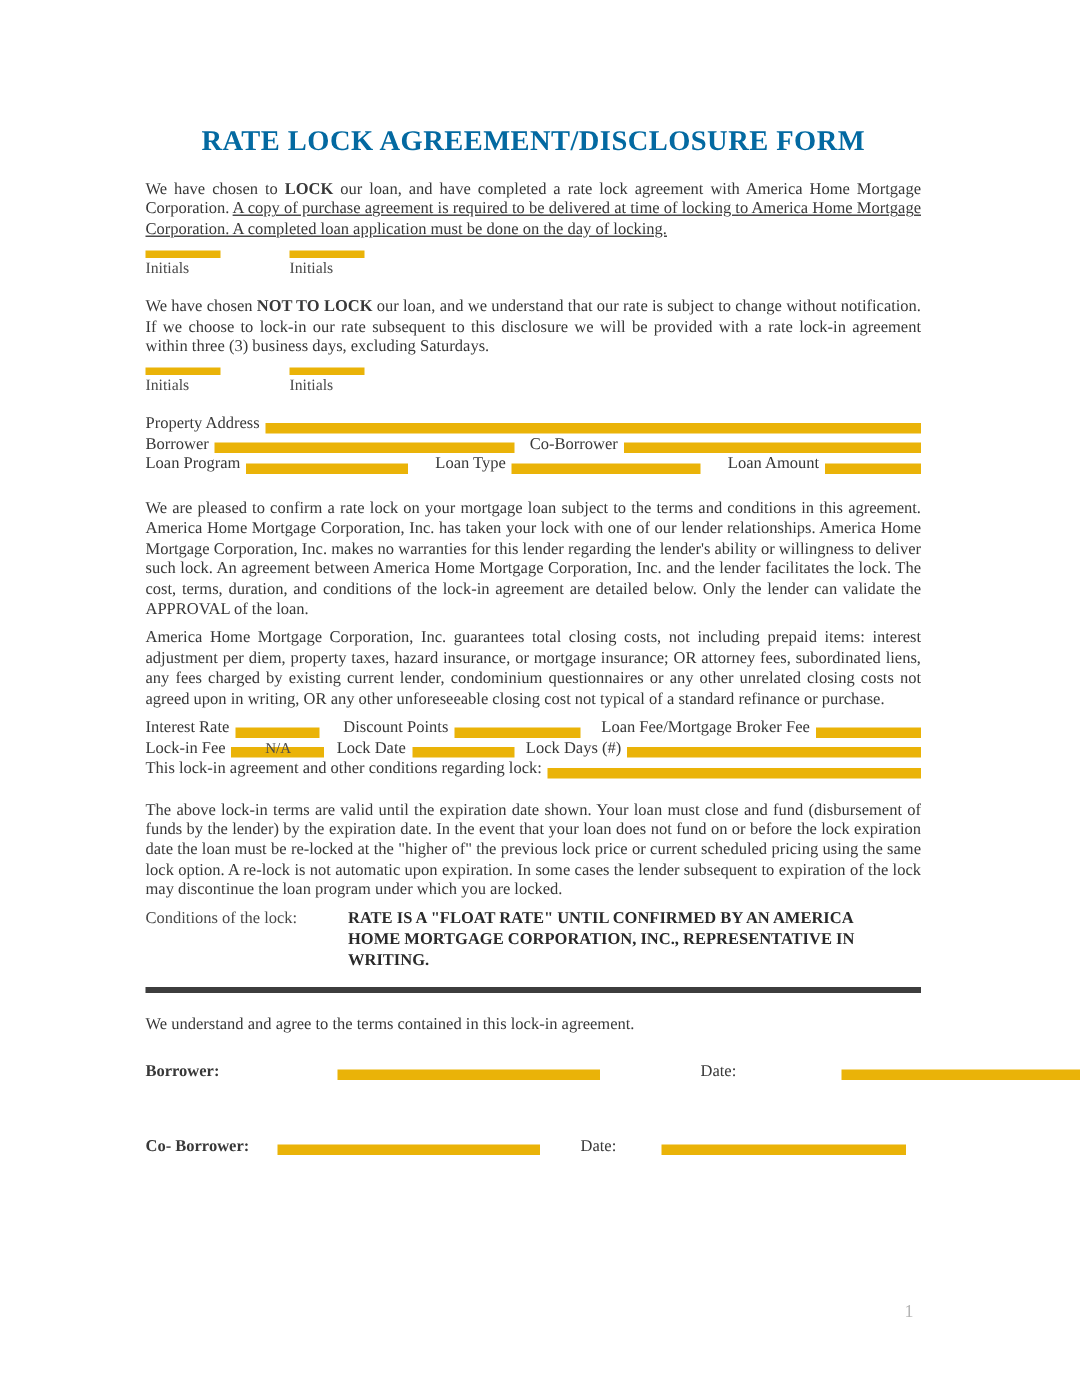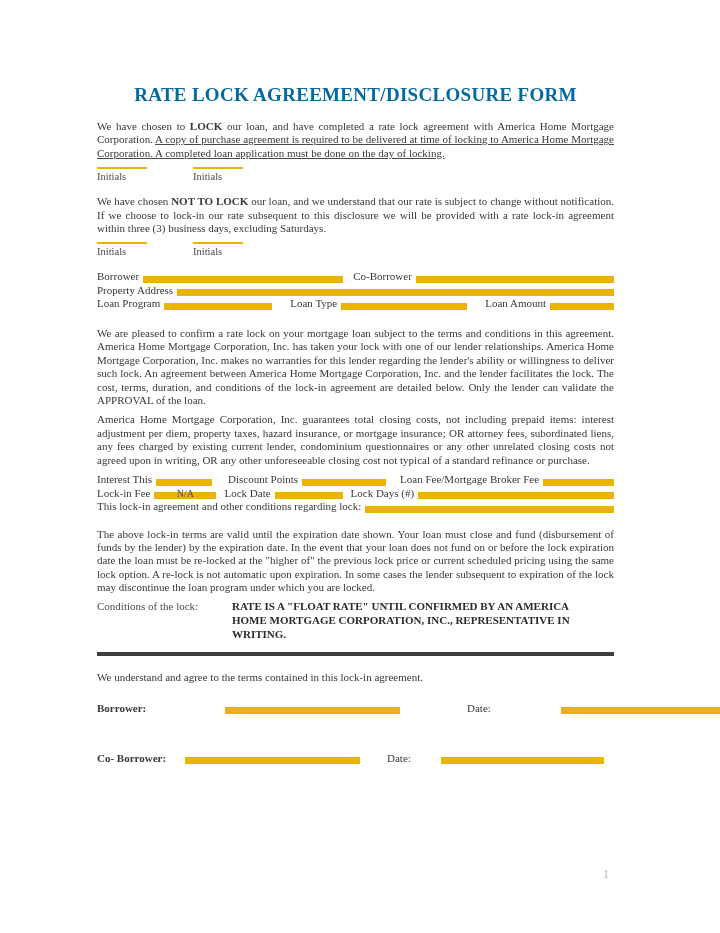--- a/index.html
+++ b/index.html
@@ -35,21 +35,21 @@
   .b { font-weight: bold; }
   .u { text-decoration: underline; text-decoration-color: #4a4a4a; }
 
   .initials-row {
     display: flex;
     gap: 46px;
     margin: 7px 0 13px 0;
   }
   .initials-col {
     width: 50px;
-    border-top: 2px solid #eab308;
+    border-top: 5px solid #eab308;
     padding-top: 2px;
     font-size: 10.5px;
     color: #4a4a4a;
   }
 
   .field-row {
     display: flex;
     align-items: flex-end;
     font-size: 11px;
     line-height: 12.5px;
@@ -142,28 +142,28 @@
   </div>
 
   <p class="para"><span>We have chosen </span><span class="b">NOT TO LOCK</span><span> our loan, and we understand that our rate is subject to change without notification.  If we choose to lock-in our rate subsequent to this disclosure we will be provided with a rate lock-in agreement within three (3) business days, excluding Saturdays.</span></p>
 
   <div class="initials-row">
     <div class="initials-col"><span>Initials</span></div>
     <div class="initials-col"><span>Initials</span></div>
   </div>
 
   <div class="field-row">
+    <span class="lbl">Property Address</span>
+    <span class="blank grow"></span>
+  </div>
+
+  <div class="field-row">
     <span class="lbl">Borrower</span>
     <span class="blank" style="width:200px;"></span>
     <span class="lbl" style="margin-left:10px;">Co-Borrower</span>
-    <span class="blank grow"></span>
-  </div>
-
-  <div class="field-row">
-    <span class="lbl">Property Address</span>
     <span class="blank grow"></span>
   </div>
 
   <div class="field-row">
     <span class="lbl">Loan Program</span>
     <span class="blank" style="width:108px;"></span>
     <span class="lbl" style="margin-left:18px;">Loan Type</span>
     <span class="blank" style="width:126px;"></span>
     <span class="lbl" style="margin-left:18px;">Loan Amount</span>
     <span class="blank grow"></span>
@@ -173,21 +173,21 @@
 
   <p class="para">We are pleased to confirm a rate lock on your mortgage loan subject to the terms and conditions in this agreement.  America Home Mortgage Corporation, Inc. has taken your lock with one of our lender relationships.  America Home Mortgage Corporation, Inc. makes no warranties for this lender regarding the lender's ability or willingness to deliver such lock.  An agreement between America Home Mortgage Corporation, Inc. and the lender facilitates the lock.  The cost, terms, duration, and conditions of the lock-in agreement are detailed below.  Only the lender can validate the APPROVAL of the loan.</p>
 
   <div class="gap-sm"></div>
 
   <p class="para">America Home Mortgage Corporation, Inc. guarantees total closing costs, not including prepaid items: interest adjustment per diem, property taxes, hazard insurance, or mortgage insurance; OR attorney fees, subordinated liens, any fees charged by existing current lender, condominium questionnaires or any other unrelated closing costs not agreed upon in writing, OR any other unforeseeable closing cost not typical of a standard refinance or purchase.</p>
 
   <div class="gap-sm"></div>
 
   <div class="field-row">
-    <span class="lbl">Interest This</span>
+    <span class="lbl">Interest Rate</span>
     <span class="blank" style="width:56px;"></span>
     <span class="lbl" style="margin-left:16px;">Discount Points</span>
     <span class="blank" style="width:84px;"></span>
     <span class="lbl" style="margin-left:14px;">Loan Fee/Mortgage Broker Fee</span>
     <span class="blank grow"></span>
   </div>
 
   <div class="field-row">
     <span class="lbl">Lock-in Fee</span>
     <span class="blank" style="width:62px;">

